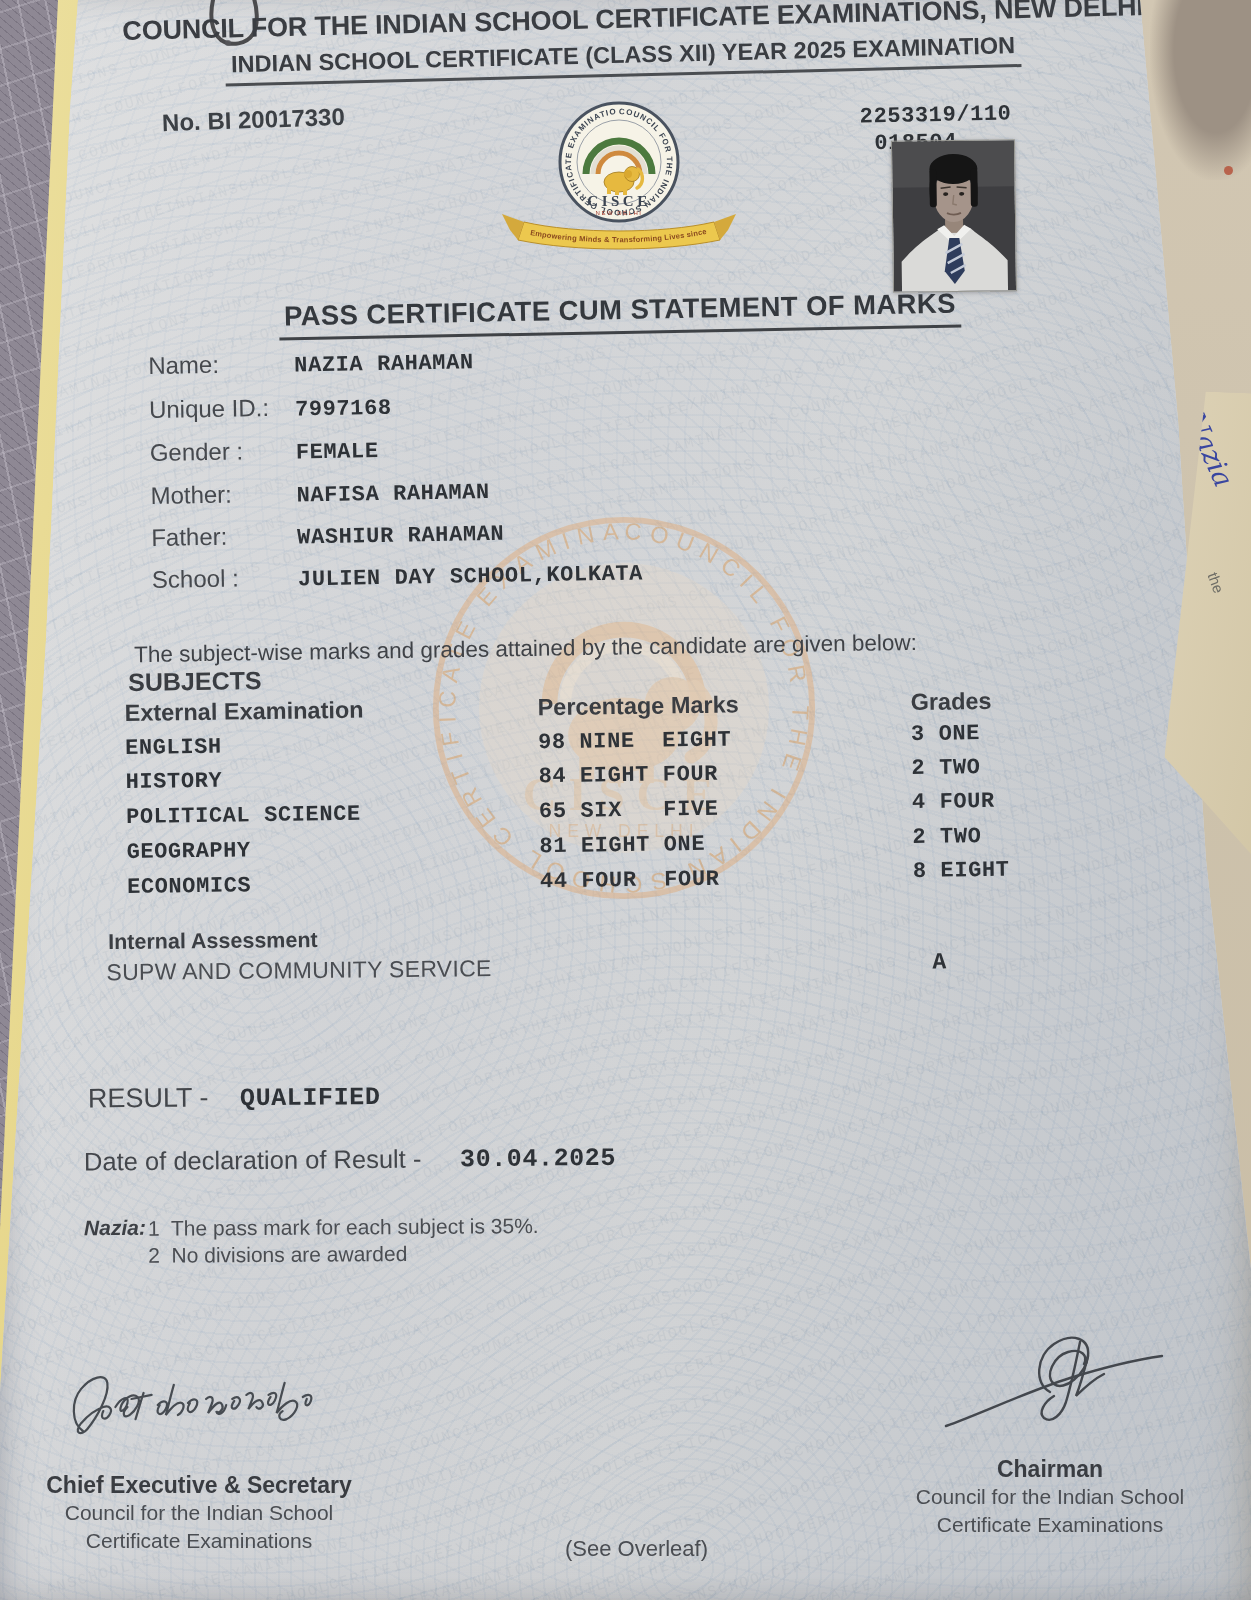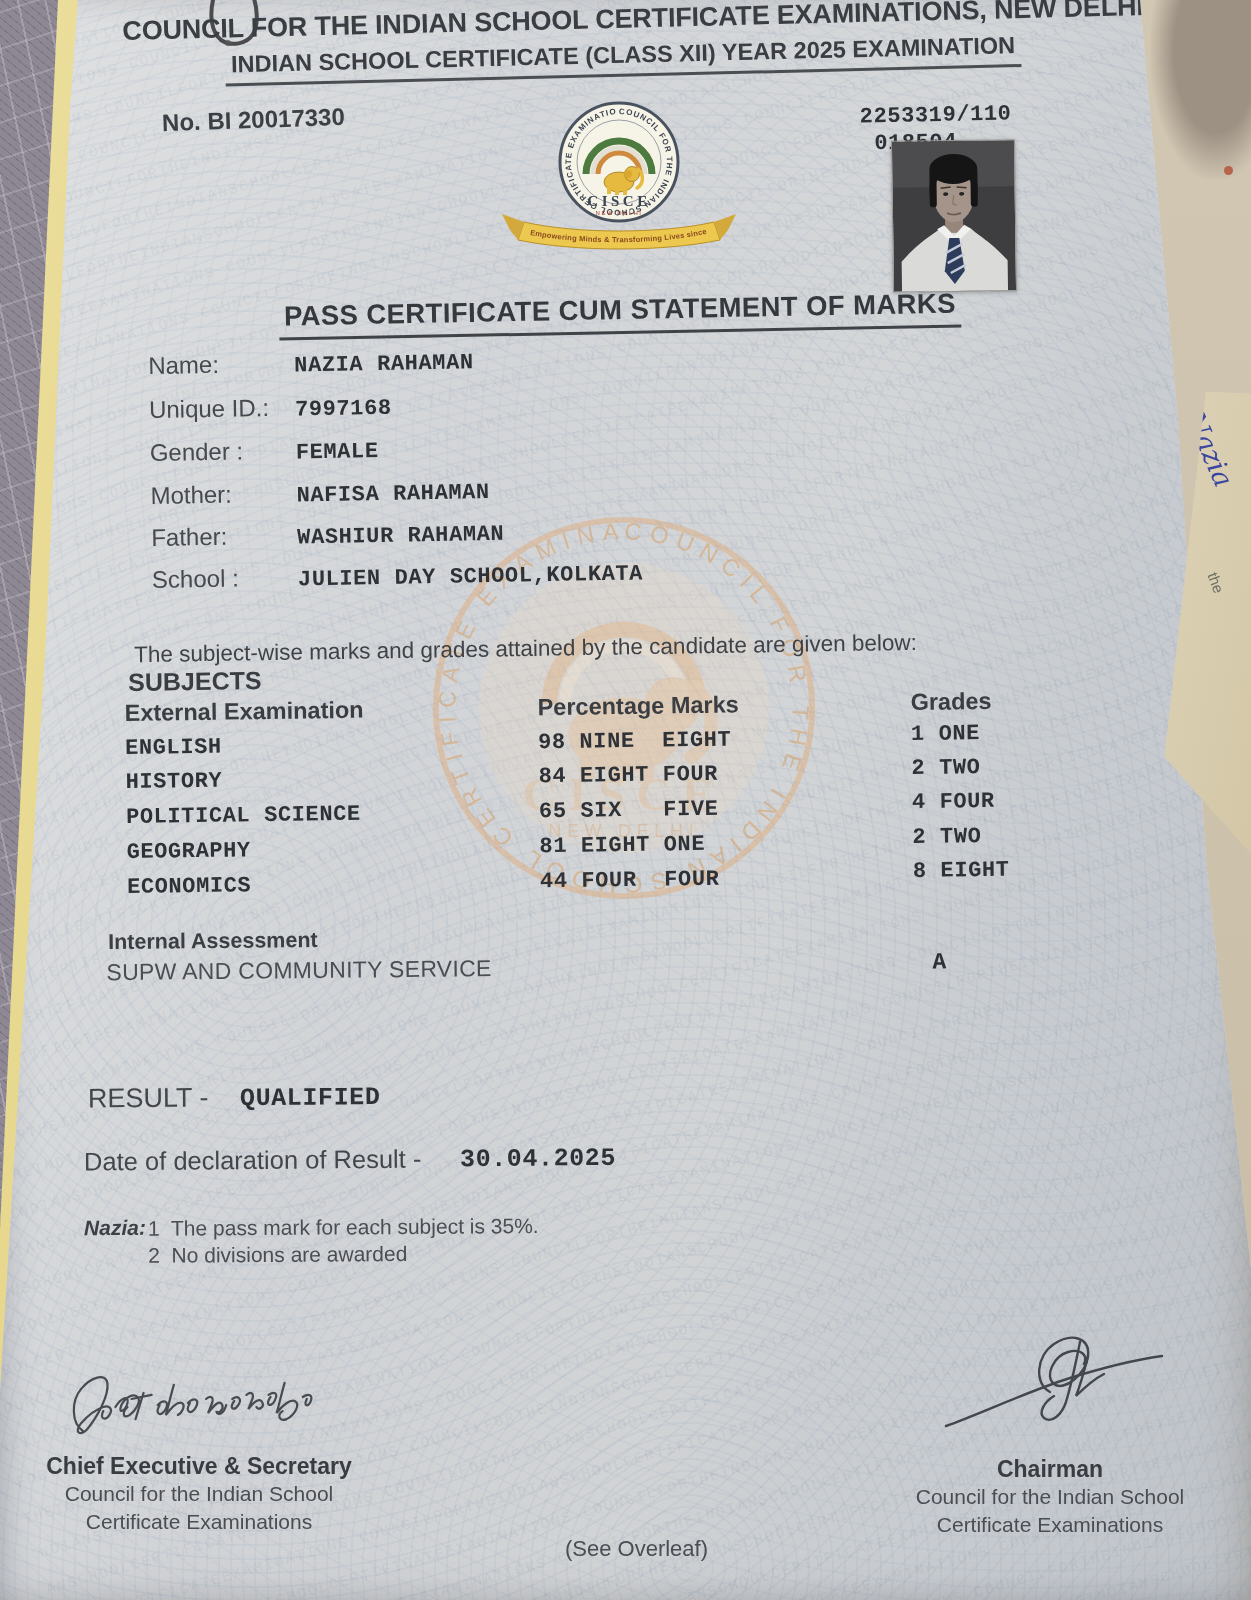--- a/index.html
+++ b/index.html
@@ -98,21 +98,21 @@
   .datedecl .lbl{font-size:25.5px;color:#43464b;}
   .datedecl .val{position:absolute;left:376px;top:1px;font-size:25px;}
 
   .notes{left:84px;top:1216px;transform:rotate(-.4deg);}
   .note-lbl{font-weight:bold;font-style:italic;font-size:21px;color:#3d4045;}
   .note-i1{position:absolute;left:64px;top:1px;font-size:21px;color:#4a4d52;white-space:pre;}
   .note-i2{position:absolute;left:64px;top:28px;font-size:21px;color:#4a4d52;white-space:pre;}
 
   .sig-left{left:34px;top:1356px;width:330px;text-align:center;}
   .sig-right{left:892px;top:1330px;width:316px;text-align:center;}
-  .sig-title{font-weight:bold;font-size:23px;color:#393c41;margin-top:1px;}
+  .sig-title{font-weight:bold;font-size:23px;color:#393c41;margin-top:20px;}
   .sig-line{font-size:21px;color:#4a4d52;line-height:28px;}
   .sig-right .sig-title{margin-top:14px;}
 
   .footer{left:11px;top:1536px;width:1251px;text-align:center;font-size:22px;color:#4a4d52;}
 
   .uloop{left:204px;top:-6px;}
   .watermark{left:428px;top:512px;width:392px;height:392px;opacity:.5;pointer-events:none;}
   .logo{left:494px;top:94px;width:250px;height:160px;}
 </style>
 </head>
@@ -293,21 +293,21 @@
     <div class="abs intro sans">The subject-wise marks and grades attained by the candidate are given below:</div>
 
     <div class="abs table">
       <div class="subjects-h">SUBJECTS</div>
       <div class="colhead c1">External Examination</div>
       <div class="colhead c2">Percentage Marks</div>
       <div class="colhead c3">Grades</div>
 
       <div class="trow typed c1" style="top:68px">ENGLISH</div>
       <div class="trow typed c2" style="top:68px">98 NINE  EIGHT</div>
-      <div class="trow typed c3" style="top:65px">1 ONE</div>
+      <div class="trow typed c3" style="top:65px">3 ONE</div>
 
       <div class="trow typed c1" style="top:102px">HISTORY</div>
       <div class="trow typed c2" style="top:102px">84 EIGHT FOUR</div>
       <div class="trow typed c3" style="top:99px">2 TWO</div>
 
       <div class="trow typed c1" style="top:137px">POLITICAL SCIENCE</div>
       <div class="trow typed c2" style="top:137px">65 SIX   FIVE</div>
       <div class="trow typed c3" style="top:133px">4 FOUR</div>
 
       <div class="trow typed c1" style="top:172px">GEOGRAPHY</div>

